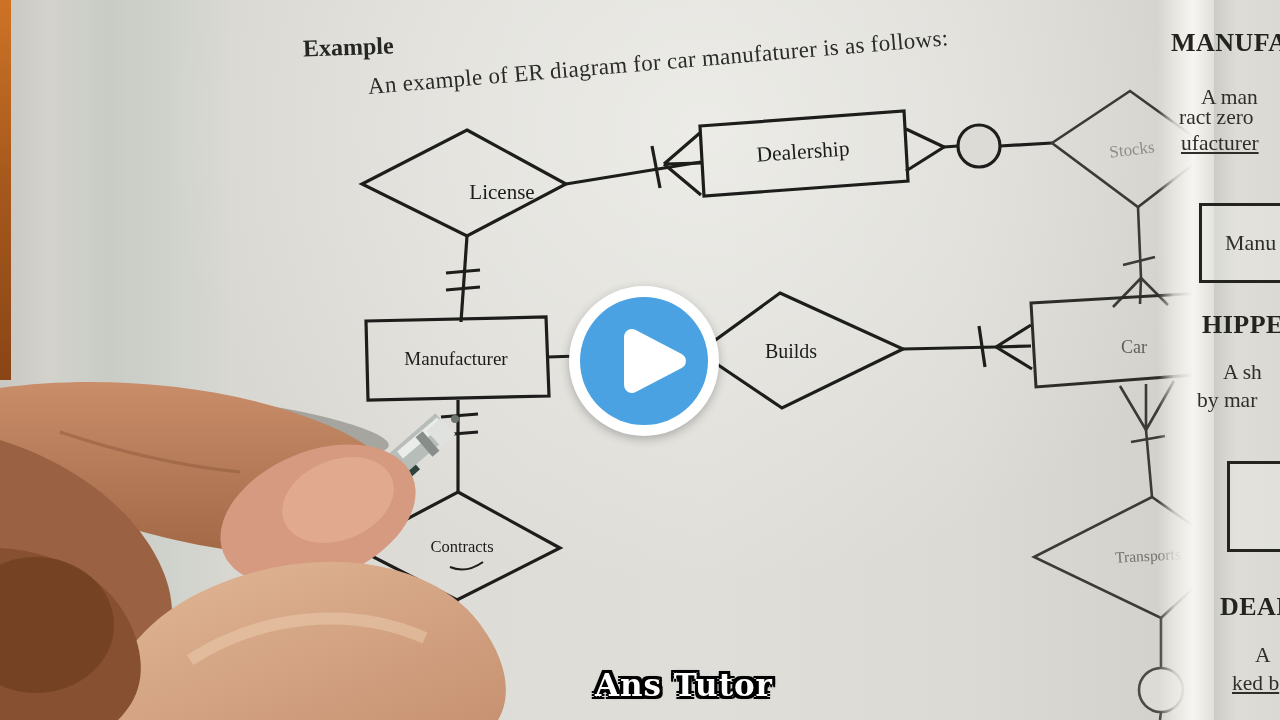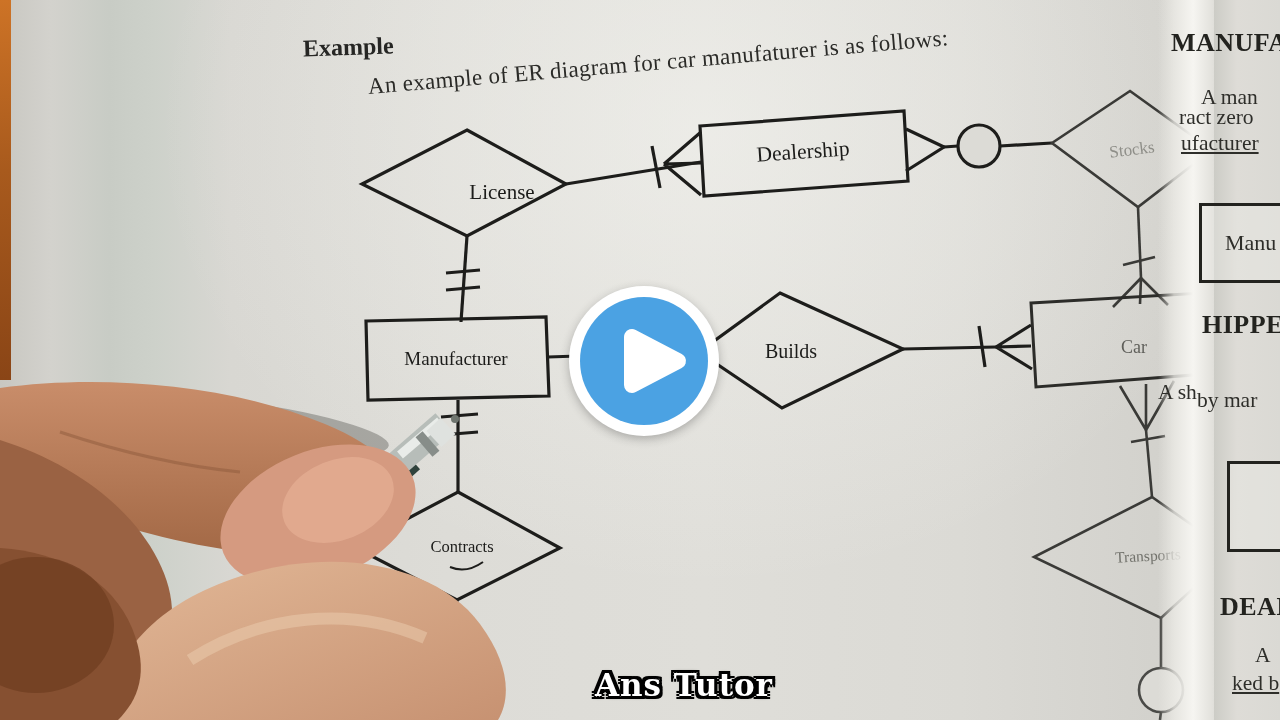--- a/index.html
+++ b/index.html
@@ -112,21 +112,21 @@
   <div class="abs rightcol"></div>
 
   <div class="rc rc-h" style="left:1171px;top:28px;z-index:5;">MANUFA</div>
   <div class="rc rc-t" style="left:1201px;top:85px;z-index:5;font-family:Liberation Serif, serif;">A man</div>
   <div class="rc rc-t" style="left:1179px;top:105px;z-index:5;">ract zero</div>
   <div class="rc rc-t" style="left:1181px;top:131px;z-index:5;text-decoration:underline;">ufacturer</div>
   <div class="rc-box" style="left:1199px;top:203px;width:95px;height:74px;z-index:5;">
     <div class="rc rc-t" style="left:23px;top:24px;font-size:22px;">Manu</div>
   </div>
   <div class="rc rc-h" style="left:1202px;top:310px;z-index:5;">HIPPE</div>
-  <div class="rc rc-t" style="left:1158px;top:360px;z-index:5;margin-top:20px;">A sh</div>
+  <div class="rc rc-t" style="left:1223px;top:360px;z-index:5;">A sh</div>
   <div class="rc rc-t" style="left:1197px;top:388px;z-index:5;">by mar</div>
   <div class="rc-box" style="left:1227px;top:461px;width:70px;height:85px;z-index:5;"></div>
   <div class="rc rc-h" style="left:1220px;top:592px;z-index:5;">DEAL</div>
   <div class="rc rc-t" style="left:1255px;top:643px;z-index:5;">A</div>
   <div class="rc rc-t" style="left:1232px;top:671px;z-index:5;text-decoration:underline;">ked b</div>
 
   <svg class="abs hand" width="1280" height="720" viewBox="0 0 1280 720">
     <defs>
       <linearGradient id="fingerGrad" x1="0" y1="0" x2="0" y2="1">
         <stop offset="0" stop-color="#c98d6a"></stop>

